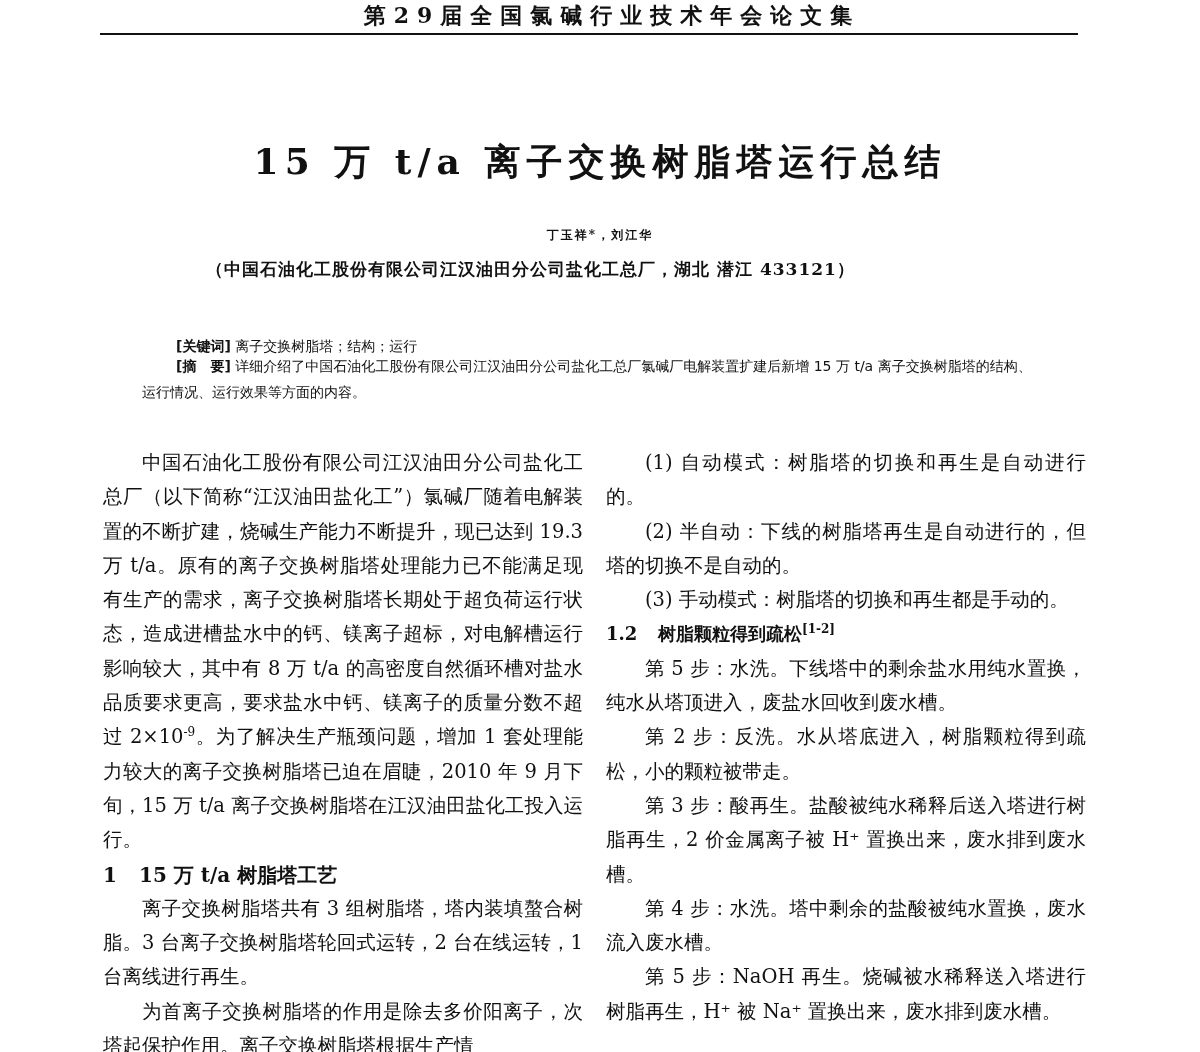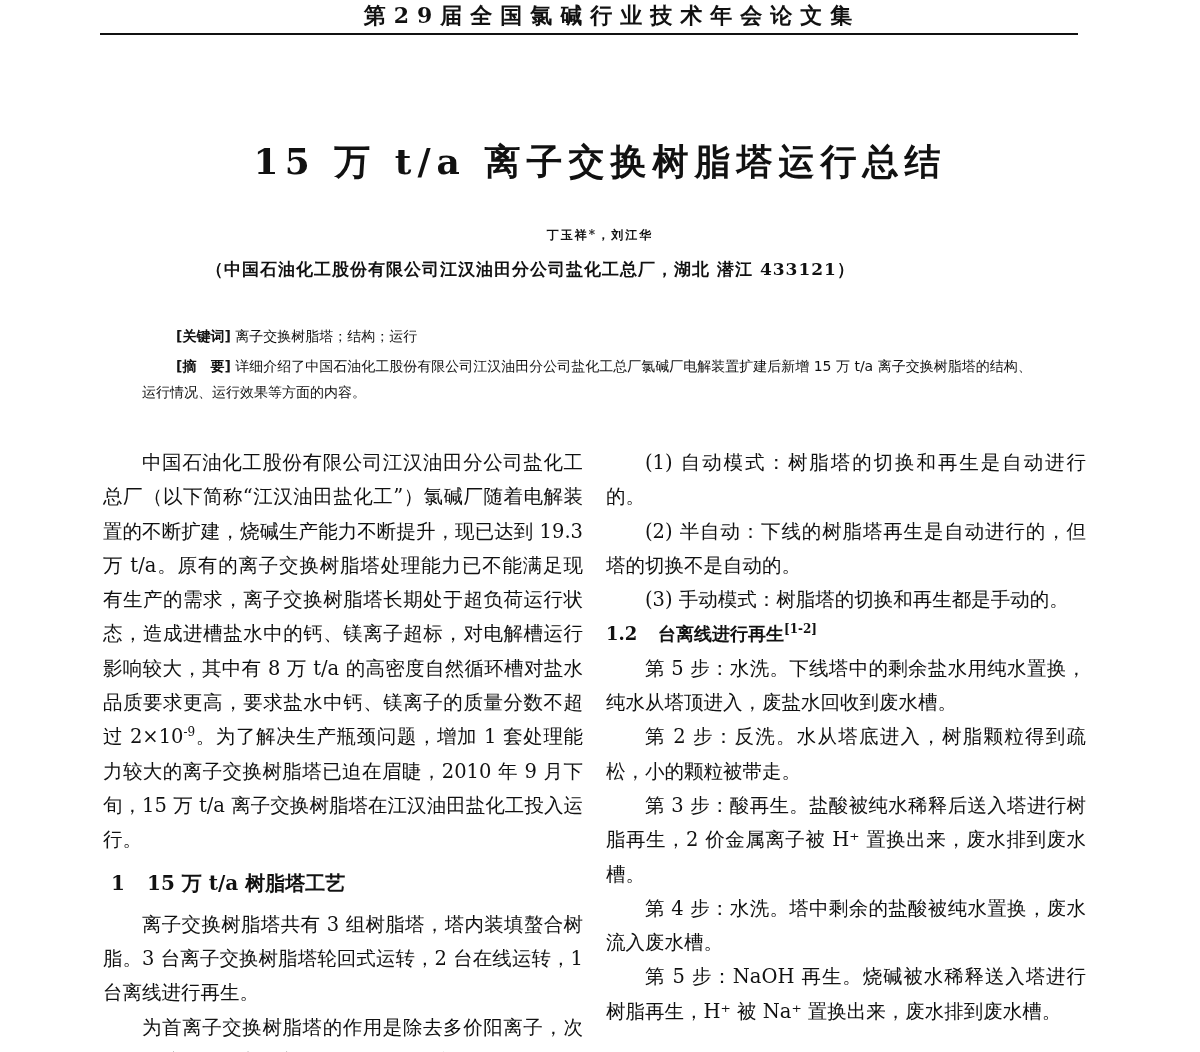--- a/index.html
+++ b/index.html
@@ -24,32 +24,32 @@
   }
   .affiliation {
     position: absolute; left: 0; top: 256px; width: 1061px; text-align: center;
     font-size: 17px; font-weight: bold; letter-spacing: 1px; line-height: 26px;
   }
   .keywords, .abstract {
     position: absolute; left: 142px; width: 900px;
     font-family: "DejaVu Sans", "Liberation Sans", sans-serif;
     font-size: 14px; line-height: 26px;
   }
-  .keywords { top: 323px; padding-left: 34px; box-sizing: border-box; }
+  .keywords { top: 333px; padding-left: 34px; box-sizing: border-box; }
   .abstract { top: 353px; text-indent: 34px; }
   .kw-label { font-weight: bold; }
   .col {
     position: absolute; top: 446px; width: 480px;
     font-size: 19.5px; line-height: 34.3px; text-align: justify;
   }
   .col.left { left: 103px; }
   .col.right { left: 606px; }
   .col p { margin: 0; text-indent: 39px; }
   .col h2 {
-    margin: 8px; font-size: 20px; font-weight: bold; line-height: 34.3px;
+    margin: 0; font-size: 20px; font-weight: bold; line-height: 34.3px;
   }
   .col h2 .num { display: inline-block; width: 36px; }
   .col h3 {
     margin: 0; font-size: 18px; font-weight: bold; line-height: 34.3px;
   }
   .col h3 .num { display: inline-block; width: 52px; }
   sup { font-size: 12px; line-height: 0; }
 </style>
 </head>
 <body>
@@ -72,19 +72,19 @@
   <p><span>中国石油化工股份有限公司江汉油田分公司盐化工总厂（以下简称“江汉油田盐化工”）氯碱厂随着电解装置的不断扩建，烧碱生产能力不断提升，现已达到 19.3 万 t/a。原有的离子交换树脂塔处理能力已不能满足现有生产的需求，离子交换树脂塔长期处于超负荷运行状态，造成进槽盐水中的钙、镁离子超标，对电解槽运行影响较大，其中有 8 万 t/a 的高密度自然循环槽对盐水品质要求更高，要求盐水中钙、镁离子的质量分数不超过 2×10</span><sup>-9</sup><span>。为了解决生产瓶颈问题，增加 1 套处理能力较大的离子交换树脂塔已迫在眉睫，2010 年 9 月下旬，15 万 t/a 离子交换树脂塔在江汉油田盐化工投入运行。</span></p>
   <h2><span class="num">1</span><span>15 万 t/a 树脂塔工艺</span></h2>
   <p>离子交换树脂塔共有 3 组树脂塔，塔内装填螯合树脂。3 台离子交换树脂塔轮回式运转，2 台在线运转，1 台离线进行再生。</p>
   <p>为首离子交换树脂塔的作用是除去多价阳离子，次塔起保护作用。离子交换树脂塔根据生产情</p>
 </div>
 
 <div class="col right">
   <p>(1) 自动模式：树脂塔的切换和再生是自动进行的。</p>
   <p>(2) 半自动：下线的树脂塔再生是自动进行的，但塔的切换不是自动的。</p>
   <p>(3) 手动模式：树脂塔的切换和再生都是手动的。</p>
-  <h3><span class="num">1.2</span><span>台离线进行再生</span><sup>[1-2]</sup></h3>
+  <h3><span class="num">1.2</span><span>树脂颗粒得到疏松</span><sup>[1-2]</sup></h3>
   <p>第 5 步：水洗。下线塔中的剩余盐水用纯水置换，纯水从塔顶进入，废盐水回收到废水槽。</p>
   <p>第 2 步：反洗。水从塔底进入，树脂颗粒得到疏松，小的颗粒被带走。</p>
   <p>第 3 步：酸再生。盐酸被纯水稀释后送入塔进行树脂再生，2 价金属离子被 H⁺ 置换出来，废水排到废水槽。</p>
   <p>第 4 步：水洗。塔中剩余的盐酸被纯水置换，废水流入废水槽。</p>
   <p>第 5 步：NaOH 再生。烧碱被水稀释送入塔进行树脂再生，H⁺ 被 Na⁺ 置换出来，废水排到废水槽。</p>
 </div>
 
 </body></html>

